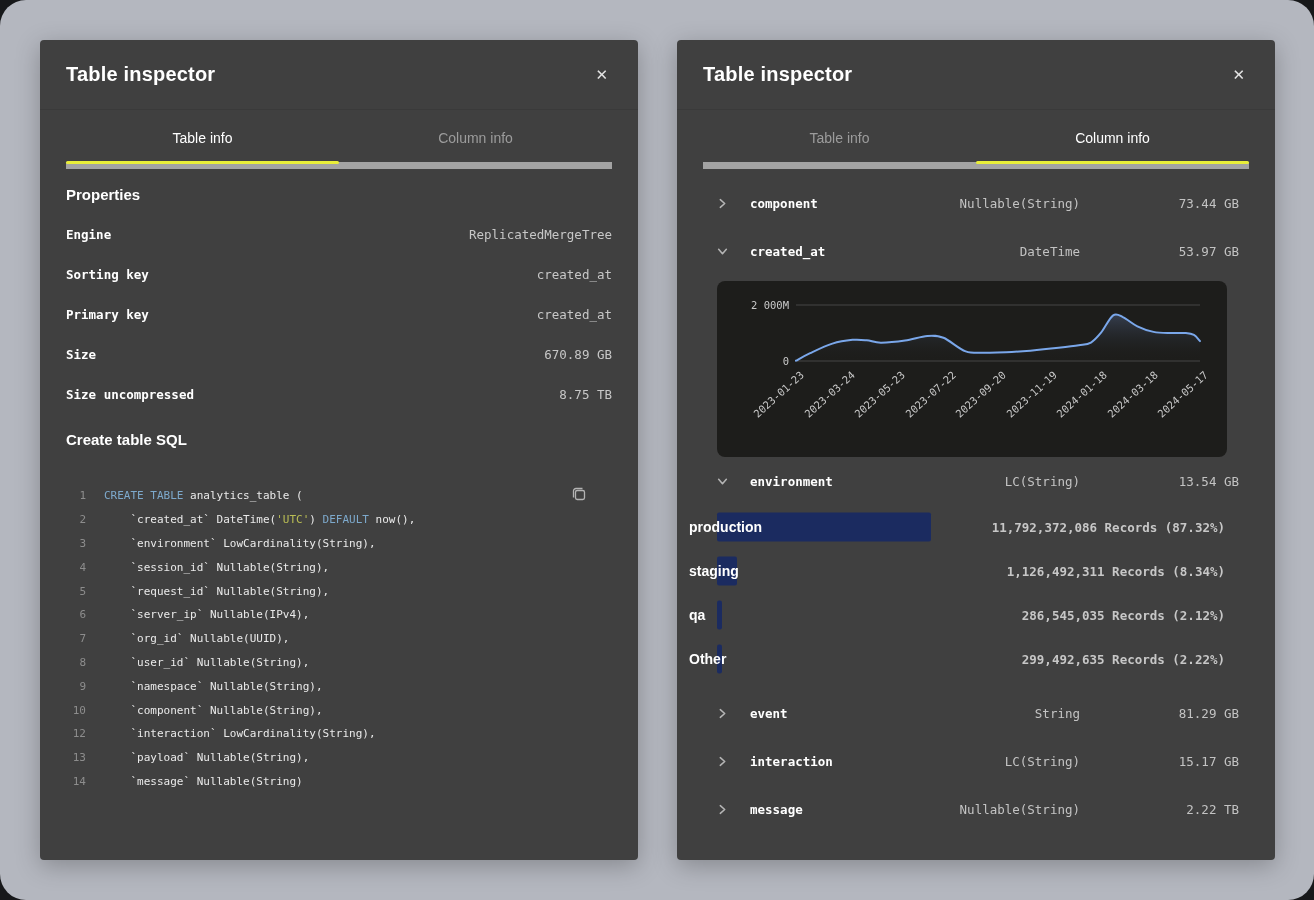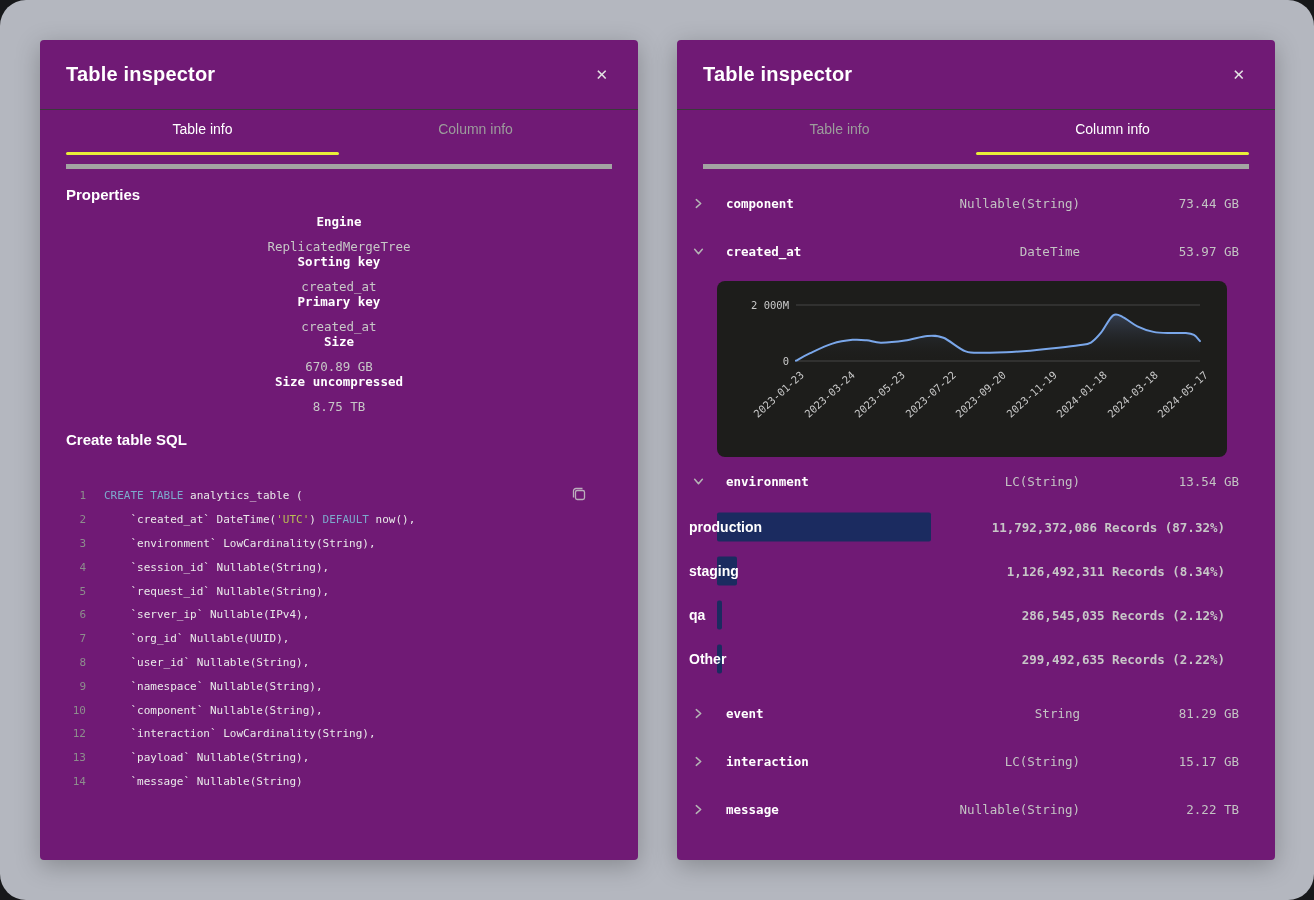--- a/index.html
+++ b/index.html
@@ -1,47 +1,47 @@
 <!DOCTYPE html>
 <html><head>
 <meta charset="utf-8">
 <style>
   html,body{margin:0;padding:0;width:1314px;height:900px;background:#17181a;overflow:hidden;}
   *{box-sizing:border-box;}
   .stage{position:absolute;inset:0;background:#b4b7bf;border-radius:26px;font-family:"Liberation Sans",sans-serif;}
-  .panel{position:absolute;top:40px;width:598px;height:820px;background:#701a75;border-radius:4px;overflow:hidden;box-shadow:0 6px 24px rgba(0,0,0,.25);}
+  .panel{position:absolute;top:40px;width:598px;height:820px;background:#404040;border-radius:4px;overflow:hidden;box-shadow:0 6px 24px rgba(0,0,0,.25);}
   #left-panel{left:40px;}
   #right-panel{left:677px;}
 
   .panel-header{height:70px;display:flex;align-items:center;justify-content:space-between;padding:0 26px;border-bottom:1px solid #3a3a3a;}
   .panel-title{font-size:20px;font-weight:700;color:#ffffff;letter-spacing:.2px;}
   .close-btn{color:#e4e4e4;font-size:15px;line-height:1;cursor:pointer;padding:4px;}
 
-  .tabs{display:flex;margin:0 26px;height:59px;border-bottom:5px solid #a3a3a3;align-items:center;}
+  .tabs{display:flex;margin:0 26px;height:59px;border-bottom:7px solid #a3a3a3;align-items:flex-end;}
   .tab{flex:1;text-align:center;padding-bottom:16px;font-size:14px;color:#9c9c9c;position:relative;cursor:pointer;}
   .tab.active{color:#ffffff;}
   .tab.active::after{content:"";position:absolute;left:0;right:0;bottom:-2px;height:3px;background:#e9ee39;border-radius:2px;}
 
   .section-heading{margin:17px 26px 0;font-size:15px;font-weight:700;color:#ffffff;line-height:18px;}
   .props{margin:10px 26px 0;}
-  .prop-row{display:flex;justify-content:space-between;align-items:center;height:40px;font-family:"DejaVu Sans Mono",monospace;font-size:12.5px;flex-direction:column;}
+  .prop-row{display:flex;justify-content:space-between;align-items:center;height:40px;font-family:"DejaVu Sans Mono",monospace;font-size:12.5px;}
   .prop-label{color:#ffffff;font-weight:700;}
   .prop-value{color:#c7c7c7;}
 
   .code{margin:35px 26px 0;position:relative;font-family:"DejaVu Sans Mono",monospace;font-size:11px;}
   .code-line{display:flex;align-items:center;height:23.8px;}
   .ln{width:38px;flex-shrink:0;text-align:right;padding-right:18px;color:#8d8d8d;}
   .code-text{white-space:pre;}
   .tok-kw{color:#7da9cc;}
   .tok-str{color:#b9bd54;}
   .tok-pl{color:#eaeaea;font-weight:400;}
   .copy-btn{position:absolute;top:2px;right:24px;cursor:pointer;opacity:.85;}
 
   .column-list{margin-top:10px;}
-  .col-row{position:relative;height:48px;display:flex;align-items:center;padding-left:16px;font-family:"DejaVu Sans Mono",monospace;font-size:12.5px;cursor:pointer;}
+  .col-row{position:relative;height:48px;display:flex;align-items:center;padding-left:40px;font-family:"DejaVu Sans Mono",monospace;font-size:12.5px;cursor:pointer;}
   .chev{width:14px;margin-right:19px;display:flex;align-items:center;}
   .col-name{color:#ffffff;font-weight:700;}
   .col-type{position:absolute;right:195px;color:#c3c3c3;}
   .col-size{position:absolute;right:36px;color:#c3c3c3;}
 
   .chart-card{position:relative;margin:6px 48px 0 40px;height:176px;background:#1d1d1b;border-radius:8px;overflow:hidden;}
   .x-label{position:absolute;top:86px;width:84px;text-align:right;font-family:"DejaVu Sans Mono",monospace;font-size:10.5px;color:#c9c9c9;transform:rotate(-42deg);transform-origin:100% 50%;}
 
   .env-row{position:relative;height:44px;display:flex;align-items:center;font-weight:bold;}
   .env-bar{position:absolute;left:40px;top:50%;transform:translateY(-50%);height:29px;background:#1b2b60;border-radius:2px;}

